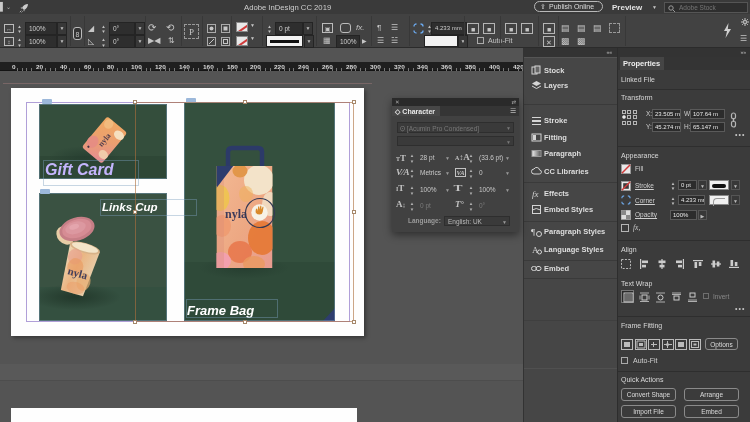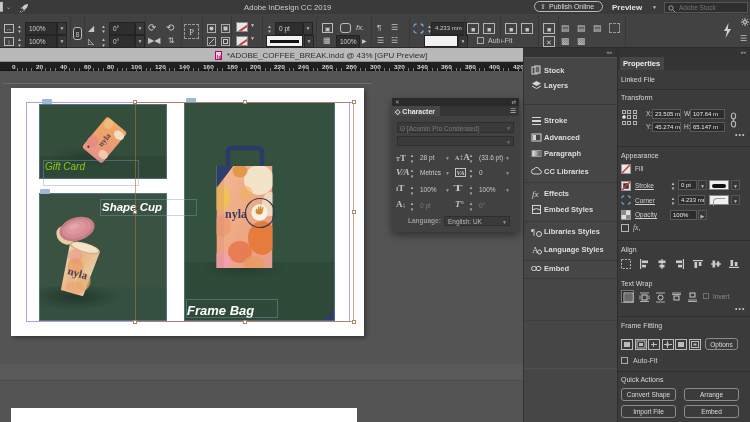--- a/index.html
+++ b/index.html
@@ -147,26 +147,20 @@
 <div class="sep2" style="left:231px;top:2px;height:30px"></div>
 <div class="sep2" style="left:262px;top:2px;height:30px"></div>
 <div class="sep2" style="left:316px;top:2px;height:30px"></div>
 <div class="sep2" style="left:371px;top:2px;height:30px"></div>
 <div class="sep2" style="left:409px;top:2px;height:30px"></div>
 <div class="sep2" style="left:464px;top:2px;height:30px"></div>
 <div class="sep2" style="left:500px;top:2px;height:30px"></div>
 <div class="sep2" style="left:538px;top:2px;height:30px"></div>
 <div class="sep2" style="left:558px;top:2px;height:30px"></div>
 <div class="sep2" style="left:625px;top:2px;height:30px"></div>
-</div>
-<div class="ab" style="left:0;top:48px;width:523px;height:14px;background:#b9b9b9;border-bottom:1px solid #8f8f8f">
-<div class="ab" style="left:215px;top:2.5px;width:7px;height:9px;background:#e9d0e2;border:1px solid #b06;overflow:hidden">
-        <div style="position:absolute;left:1px;top:2px;font-size:5px;color:#a05;font-weight:bold">Id</div>
-      </div>
-<div class="tx" style="left:227px;top:2.5px;color:#2f2f2f;font-size:8px">*ADOBE_COFFEE_BREAK.indd @ 43% [GPU Preview]</div>
 </div>
 <div class="ab" style="left:0;top:62px;width:523px;height:9px;background:#1f1f1f;border-bottom:1px solid #141414">
 <div class="tx" style="left:12px;top:0.5px;color:#d8d8d8;font-size:6.5px;font-weight:bold;transform:scaleY(0.95)">0</div>
 <div class="tx" style="left:36px;top:0.5px;color:#d8d8d8;font-size:6.5px;font-weight:bold;transform:scaleY(0.95)">20</div>
 <div class="tx" style="left:60px;top:0.5px;color:#d8d8d8;font-size:6.5px;font-weight:bold;transform:scaleY(0.95)">40</div>
 <div class="tx" style="left:84px;top:0.5px;color:#d8d8d8;font-size:6.5px;font-weight:bold;transform:scaleY(0.95)">60</div>
 <div class="tx" style="left:107px;top:0.5px;color:#d8d8d8;font-size:6.5px;font-weight:bold;transform:scaleY(0.95)">80</div>
 <div class="tx" style="left:131px;top:0.5px;color:#d8d8d8;font-size:6.5px;font-weight:bold;transform:scaleY(0.95)">100</div>
 <div class="tx" style="left:155px;top:0.5px;color:#d8d8d8;font-size:6.5px;font-weight:bold;transform:scaleY(0.95)">120</div>
 <div class="tx" style="left:179px;top:0.5px;color:#d8d8d8;font-size:6.5px;font-weight:bold;transform:scaleY(0.95)">140</div>
@@ -297,21 +291,21 @@
 <g transform="translate(65.5,36) rotate(40)">
  <rect x="-13" y="-20" width="26" height="40" rx="3" fill="url(#cardg)"></rect>
  <ellipse cx="8" cy="-13" rx="5.5" ry="4.2" fill="#f6e3c4" opacity="0.95"></ellipse>
  <ellipse cx="8.5" cy="12" rx="5" ry="4.2" fill="#f3d7b3" opacity="0.8"></ellipse>
  <ellipse cx="-7" cy="-15" rx="4.5" ry="5" fill="#f2bd80" opacity="0.9"></ellipse>
  <ellipse cx="-8" cy="9" rx="5.5" ry="6.5" fill="#e58b85" opacity="0.85"></ellipse>
  <text x="0" y="2.5" transform="rotate(-90)" text-anchor="middle" font-family="Liberation Serif,serif" font-size="8" font-weight="bold" fill="#4f3d4e">nyla</text>
  <circle cx="-8" cy="15.5" r="1.1" fill="#403040"></circle>
 </g>
 </svg>
-<div class="tx" style="left:45px;top:90px;color:#84cc16;font-size:10px;font-weight:normal;font-style:italic;letter-spacing:0px">Gift Card</div>
+<div class="tx" style="left:45px;top:90px;color:#c4b5fd;font-size:16px;font-weight:bold;font-style:italic;letter-spacing:0px">Gift Card</div>
 <svg class="ab" style="left:39px;top:122px" width="128" height="128" viewBox="0 0 128 128">
 <defs>
 <radialGradient id="p2s" cx="50%" cy="50%" r="50%">
  <stop offset="0%" stop-color="#203528" stop-opacity="0.9"></stop>
             <stop offset="100%" stop-color="#203528" stop-opacity="0"></stop>
 </radialGradient>
 <linearGradient id="cupg" x1="0" y1="0" x2="1" y2="0.3">
  <stop offset="0%" stop-color="#efd7b4"></stop>
             <stop offset="50%" stop-color="#eab583"></stop>
             <stop offset="100%" stop-color="#e8cba6"></stop>
@@ -333,21 +327,21 @@
  <path d="M-15.5 -25 L15.5 -25 L11.5 22 L-11.5 22 Z" fill="url(#cupg)"></path>
  <ellipse cx="0" cy="-25" rx="15.5" ry="5" fill="#d8b288"></ellipse>
  <ellipse cx="0" cy="-25.5" rx="13.5" ry="4" fill="#f3e4c8"></ellipse>
  <ellipse cx="-7" cy="-14" rx="7" ry="8" fill="#e8a08e" opacity="0.65"></ellipse>
  <ellipse cx="-4" cy="-4" rx="8" ry="9" fill="#e9995f" opacity="0.6"></ellipse>
  <ellipse cx="8" cy="8" rx="7" ry="9" fill="#e8ae72" opacity="0.7"></ellipse>
  <ellipse cx="2" cy="16" rx="9" ry="6" fill="#eb9c66" opacity="0.5"></ellipse>
  <text x="0" y="5" text-anchor="middle" font-family="Liberation Serif,serif" font-size="11" font-weight="bold" fill="#43405c">nyla</text>
 </g>
 </svg>
-<div class="tx" style="left:102px;top:130px;color:#fff;font-size:11.5px;font-weight:bold;font-style:italic">Shape Cup</div>
+<div class="tx" style="left:102px;top:130px;color:#fff;font-size:11.5px;font-weight:bold;font-style:italic">Links Cup</div>
 <svg class="ab" style="left:184px;top:31px" width="151" height="219" viewBox="0 0 151 219">
 <defs>
 <radialGradient id="p3s" cx="50%" cy="50%" r="50%">
  <stop offset="0%" stop-color="#22392c" stop-opacity="0.7"></stop>
             <stop offset="100%" stop-color="#22392c" stop-opacity="0"></stop>
 </radialGradient>
 <linearGradient id="bagg" x1="0" y1="0" x2="1" y2="1">
  <stop offset="0%" stop-color="#f3b993"></stop>
             <stop offset="55%" stop-color="#eda883"></stop>
             <stop offset="100%" stop-color="#e89b90"></stop>
@@ -424,21 +418,21 @@
 <svg class="ab" style="left:7px;top:66.5px" width="11" height="11" viewBox="0 0 11 11">
         <rect x="1" y="2" width="9" height="1" fill="#d5d5d5"></rect>
         <rect x="1" y="5" width="9" height="2" fill="#d5d5d5"></rect>
         <rect x="1" y="9" width="9" height="1" fill="#d5d5d5"></rect>
       </svg>
 <div class="tx" style="left:20px;top:67.5px;color:#dedede;font-size:7.5px;font-weight:bold">Stroke</div>
 <svg class="ab" style="left:7px;top:83.9px" width="11" height="11" viewBox="0 0 11 11">
         <rect x="1" y="2" width="9" height="7" fill="none" stroke="#d5d5d5"></rect>
         <rect x="2" y="3" width="3" height="5" fill="#d5d5d5"></rect>
       </svg>
-<div class="tx" style="left:20px;top:84.9px;color:#dedede;font-size:7.5px;font-weight:bold">Advanced</div>
+<div class="tx" style="left:20px;top:84.9px;color:#dedede;font-size:7.5px;font-weight:bold">Fitting</div>
 <svg class="ab" style="left:7px;top:100.30000000000001px" width="11" height="11" viewBox="0 0 11 11">
         <defs>
           <linearGradient id="dg">
             <stop offset="0" stop-color="#eee"></stop>
             <stop offset="1" stop-color="#555"></stop>
           </linearGradient>
         </defs>
         <rect x="1" y="2.5" width="9" height="6" fill="url(#dg)" stroke="#999"></rect>
       </svg>
 <div class="tx" style="left:20px;top:101.30000000000001px;color:#dedede;font-size:7.5px;font-weight:bold">Paragraph</div>
@@ -452,21 +446,21 @@
 <div class="tx" style="left:20px;top:140.7px;color:#dedede;font-size:7.5px;font-weight:bold">Effects</div>
 <svg class="ab" style="left:7px;top:156.1px" width="11" height="11" viewBox="0 0 11 11">
         <rect x="1.5" y="1.5" width="8" height="8" fill="none" stroke="#d5d5d5"></rect>
         <path d="M1.5 6 Q5 3 9.5 6" fill="none" stroke="#d5d5d5"></path>
       </svg>
 <div class="tx" style="left:20px;top:157.1px;color:#dedede;font-size:7.5px;font-weight:bold">Embed Styles</div>
 <svg class="ab" style="left:7px;top:177.9px" width="11" height="11" viewBox="0 0 11 11">
         <text x="0" y="9" font-size="9" fill="#d5d5d5" font-family="Liberation Serif,serif">¶</text>
         <circle cx="8" cy="8" r="2.5" fill="none" stroke="#d5d5d5"></circle>
       </svg>
-<div class="tx" style="left:20px;top:178.9px;color:#dedede;font-size:7.5px;font-weight:bold">Libraries Styles</div>
+<div class="tx" style="left:20px;top:178.9px;color:#dedede;font-size:7.5px;font-weight:bold">Paragraph Styles</div>
 <svg class="ab" style="left:7px;top:196.0px" width="11" height="11" viewBox="0 0 11 11">
         <text x="1" y="9" font-size="9" fill="#d5d5d5" font-family="Liberation Serif,serif">A</text>
         <circle cx="8.5" cy="8" r="2" fill="none" stroke="#d5d5d5"></circle>
       </svg>
 <div class="tx" style="left:20px;top:197.0px;color:#dedede;font-size:7.5px;font-weight:bold">Language Styles</div>
 <svg class="ab" style="left:7px;top:215.10000000000002px" width="11" height="11" viewBox="0 0 11 11">
         <rect x="0.5" y="3.5" width="5" height="4" rx="2" fill="none" stroke="#d5d5d5"></rect>
         <rect x="5" y="3.5" width="5" height="4" rx="2" fill="none" stroke="#d5d5d5"></rect>
       </svg>
 <div class="tx" style="left:20px;top:216.10000000000002px;color:#dedede;font-size:7.5px;font-weight:bold">Embed</div>

